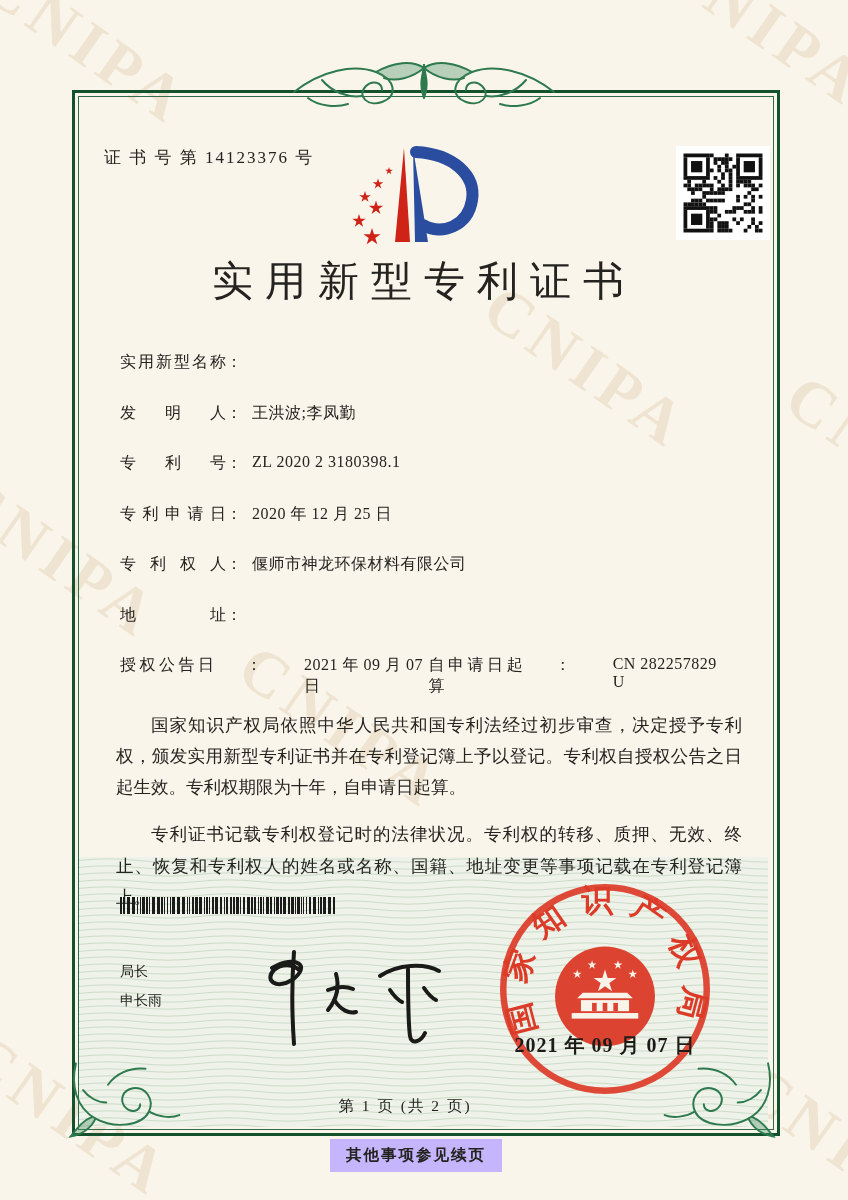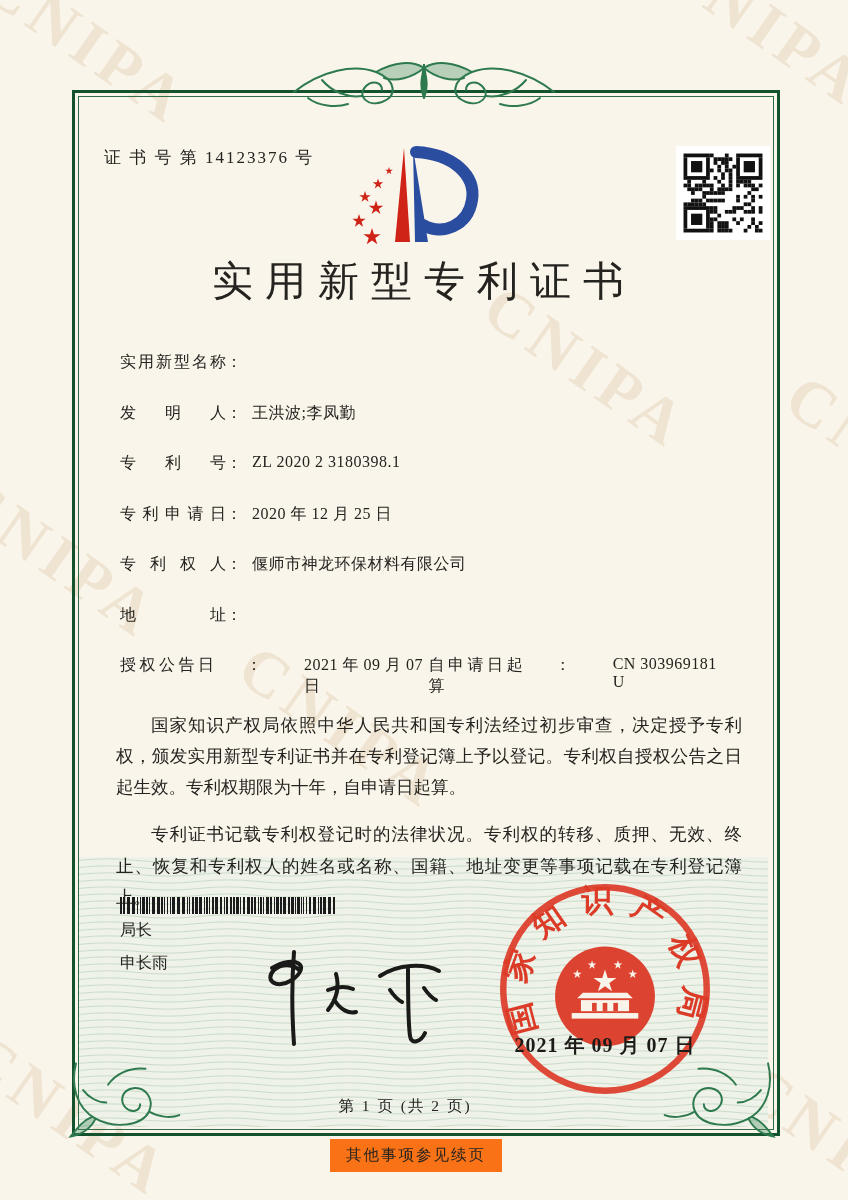--- a/index.html
+++ b/index.html
@@ -33,34 +33,34 @@
   .fvalue{letter-spacing:0.5px;}
   .fpair{display:flex;gap:32px;}
   .fpair.first{width:335px;}
 
   .paras{position:absolute;left:100px;top:694px;width:658px;font-size:17.5px;
          line-height:1.78;text-align:justify;}
   .paras p{margin:16px;text-indent:2em;}
 
   .barcode{position:absolute;left:120px;top:897px;width:218px;height:17px;}
 
-  .director{position:absolute;left:120px;top:914px;font-size:16px;line-height:2.05;
-            font-family:Liberation Sans, sans-serif;}
+  .director{position:absolute;left:120px;top:958px;font-size:14px;line-height:2.05;
+            font-family:Liberation Mono, monospace;}
 
   .sig{position:absolute;left:232px;top:938px;}
 
   .seal{position:absolute;left:494px;top:878px;width:222px;height:222px;}
   .sealdate{position:absolute;left:500px;top:1032px;width:210px;text-align:center;
             font-size:20px;font-weight:bold;color:#1c1b18;letter-spacing:1px;}
 
   .pageinfo{position:absolute;left:0;top:1096px;width:810px;text-align:center;
             font-size:15.5px;letter-spacing:2px;}
 
-  .note{position:absolute;left:330px;top:1139px;background:#f97316;padding:6px 16px;
-        font-size:15.5px;letter-spacing:2px;}
+  .note{position:absolute;left:330px;top:1139px;background:#c4b5fd;padding:6px 16px;
+        font-size:15.5px;letter-spacing:2px;font-weight:bold;}
 
   .orn-top{position:absolute;left:288px;top:58px;}
   .orn-bl{position:absolute;left:66px;top:1058px;}
   .orn-br{position:absolute;left:660px;top:1058px;}
   svg{display:block;}
 </style>
 </head>
 <body>
 
 <div class="wm" style="left:-30px;top:6px;">CNIPA</div>
@@ -318,21 +318,21 @@
   </div>
   <div class="frow">
     <span class="fpair first">
       <span class="flabel">授权公告日</span>
         <span class="fcolon">：</span>
         <span class="fvalue">2021 年 09 月 07 日</span>
     </span>
     <span class="fpair">
       <span class="flabel">自申请日起算</span>
         <span class="fcolon">：</span>
-        <span class="fvalue">CN 303969181 U</span>
+        <span class="fvalue">CN 282257829 U</span>
     </span>
   </div>
 </div>
 
 <div class="paras">
   <p>国家知识产权局依照中华人民共和国专利法经过初步审查，决定授予专利权，颁发实用新型专利证书并在专利登记簿上予以登记。专利权自授权公告之日起生效。专利权期限为十年，自申请日起算。</p>
   <p>专利证书记载专利权登记时的法律状况。专利权的转移、质押、无效、终止、恢复和专利权人的姓名或名称、国籍、地址变更等事项记载在专利登记簿上。</p>
 </div>
 
 <svg class="barcode" width="218" height="17">

